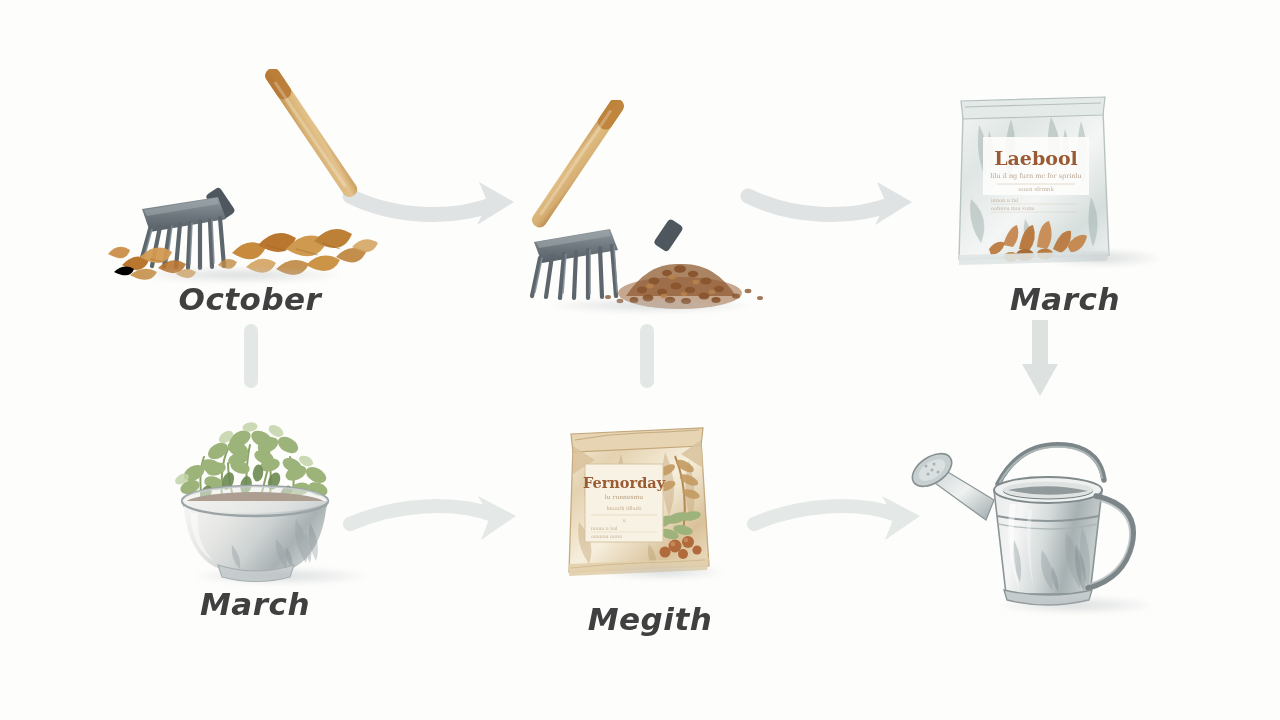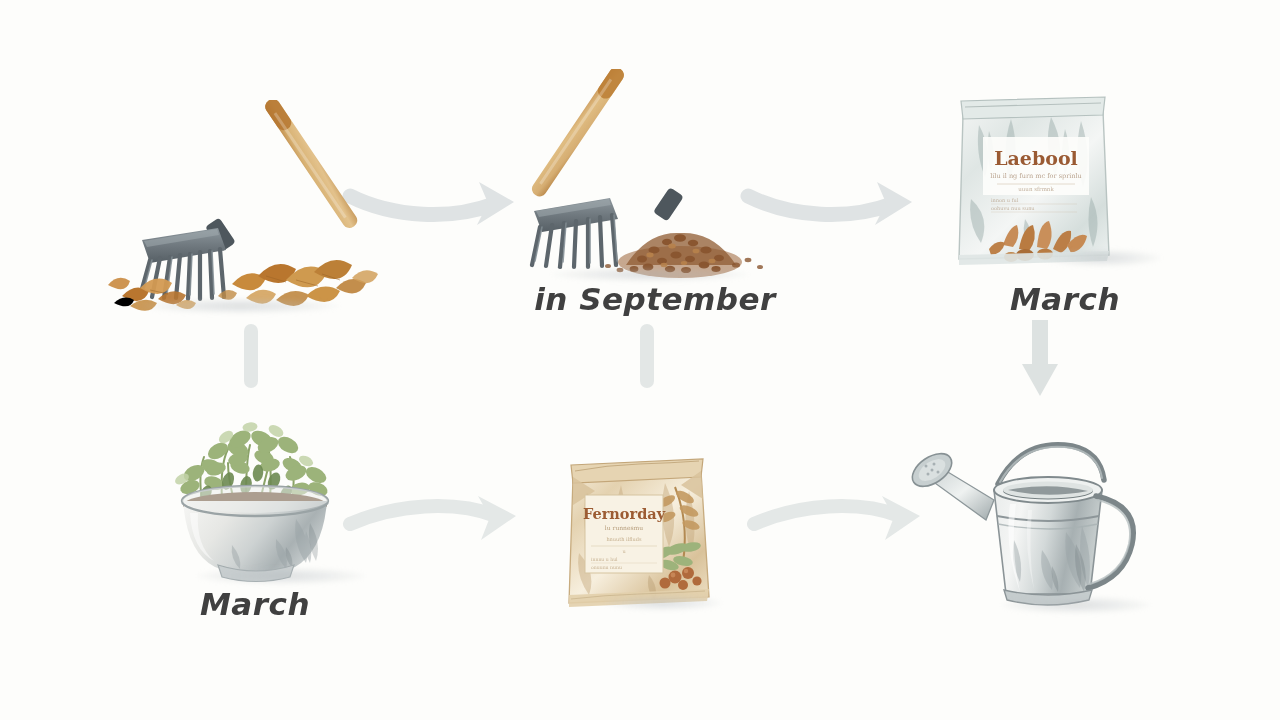--- a/index.html
+++ b/index.html
@@ -178,20 +178,21 @@
           <g stroke="#9a6326" stroke-width="1" opacity=".5" fill="none">
             <path d="M166,176 l20,6"></path>
               <path d="M196,180 l22,6"></path>
             <path d="M222,174 l18,6"></path>
               <path d="M50,190 l18,4"></path>
           </g>
         </g>
       </svg>
       <div class="shadow" style="left:40px; top:198px; width:200px; height:16px;"></div>
     </div>
+    <div class="caption">October</div>
   </div>
 
   <div class="node" style="left:520px; top:55px; width:270px; height:260px;">
     <div class="art" style="height:215px;">
       <svg width="270" height="215" viewBox="0 0 270 215">
         <defs>
           <linearGradient id="woodB" x1="0" y1="0" x2="1" y2="1">
             <stop offset="0%" stop-color="#c79355"></stop>
             <stop offset="35%" stop-color="#e0bd82"></stop>
             <stop offset="75%" stop-color="#d6ae73"></stop>
@@ -264,21 +265,20 @@
             <ellipse cx="216" cy="196" rx="4" ry="2.6"></ellipse>
             <ellipse cx="228" cy="191" rx="3.4" ry="2.2"></ellipse>
             <ellipse cx="240" cy="198" rx="3" ry="2"></ellipse>
             <ellipse cx="100" cy="201" rx="3.4" ry="2.2"></ellipse>
             <ellipse cx="88" cy="197" rx="3" ry="2"></ellipse>
           </g>
         </g>
       </svg>
       <div class="shadow" style="left:30px; top:198px; width:200px; height:15px;"></div>
     </div>
-    <div class="caption">in September</div>
   </div>
 
   <div class="node" style="left:925px; top:55px; width:280px; height:260px;">
     <div class="art" style="height:215px;">
       <svg width="280" height="215" viewBox="0 0 280 215">
         <defs>
           <linearGradient id="bagGray" x1="0" y1="0" x2="1" y2="1">
             <stop offset="0%" stop-color="#f2f4f3"></stop>
             <stop offset="25%" stop-color="#dfe6e4"></stop>
             <stop offset="55%" stop-color="#f4f6f5"></stop>
@@ -520,20 +520,21 @@
           <text x="66" y="126">innnu u    hul</text>
           <text x="66" y="134">onuunu     nunu</text>
         </g>
         <line x1="66" y1="128" x2="132" y2="128" stroke="#cdbb96" stroke-width=".6" opacity=".45"></line>
 
         <path d="M44,160 L184,154 L182,166 L44,172 Z" fill="#e2cfab" opacity=".9"></path>
         <path d="M46,164 q34,-4 68,-5 q34,-1 66,-3" stroke="#bda77e" stroke-width=".9" fill="none" opacity=".6"></path>
       </svg>
       <div class="shadow" style="left:78px; top:160px; width:120px; height:16px;"></div>
     </div>
+    <div class="caption">Megith</div>
   </div>
 
   <div class="node" style="left:890px; top:370px; width:290px; height:250px;">
     <div class="art" style="height:200px;">
       <svg width="290" height="200" viewBox="0 0 290 200">
         <defs>
           <linearGradient id="canG" x1="0" y1="0" x2="1" y2="0.2">
             <stop offset="0%" stop-color="#e9eceb"></stop>
             <stop offset="28%" stop-color="#f5f6f5"></stop>
             <stop offset="55%" stop-color="#d3d9d9"></stop>

